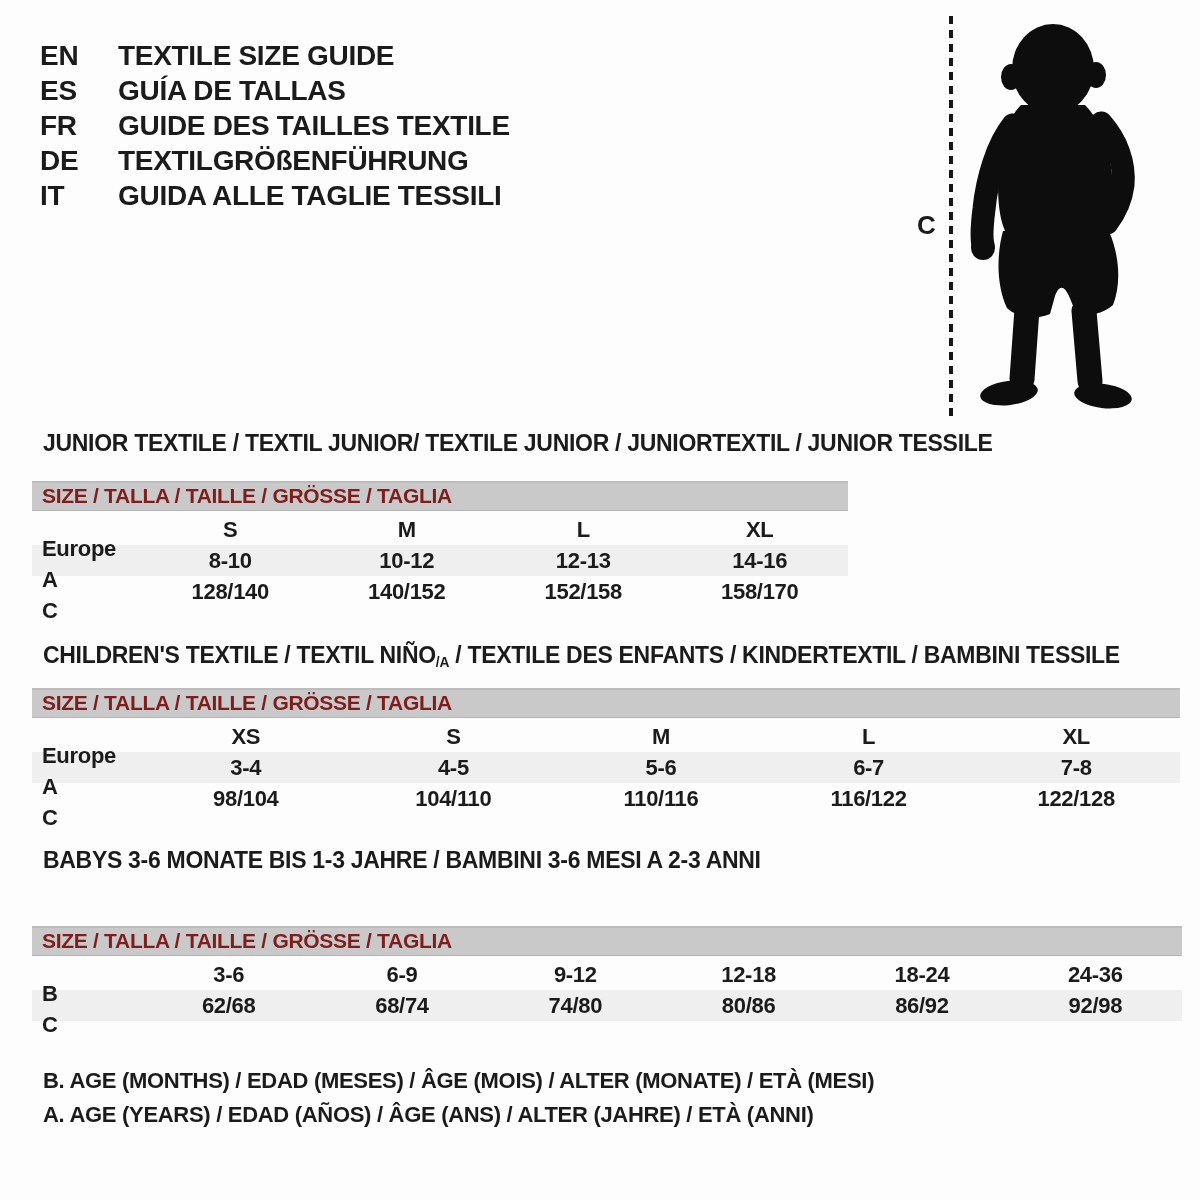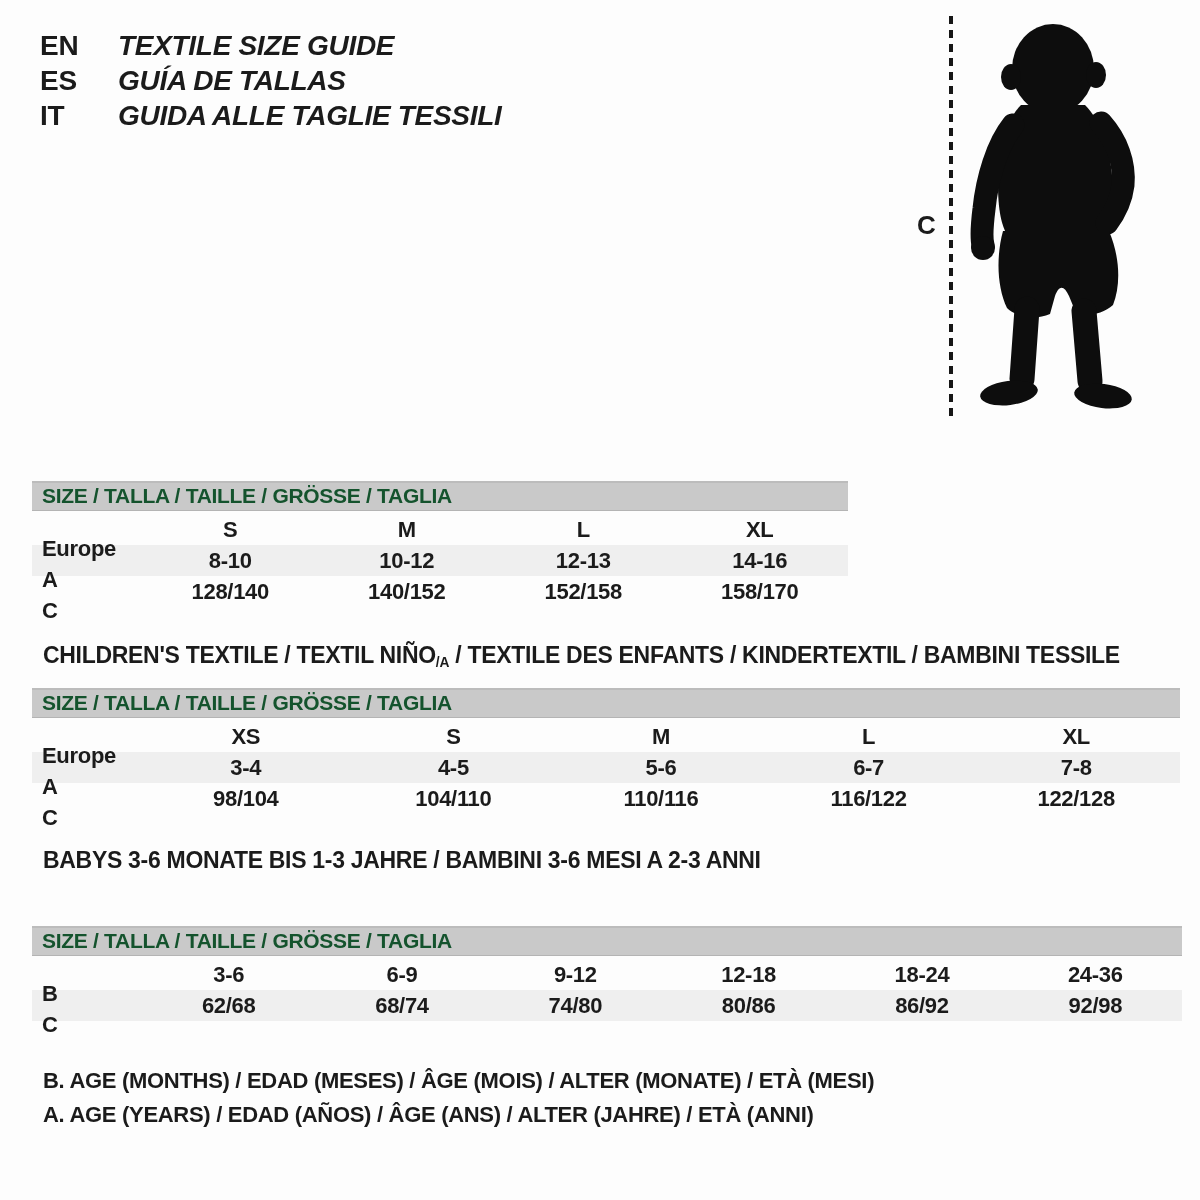--- a/index.html
+++ b/index.html
@@ -6,24 +6,24 @@
   body{
     width:1200px;height:1200px;position:relative;
     background:#fdfdfd;color:#1b1b1b;
     font-family:"Liberation Sans",sans-serif;font-weight:700;
     letter-spacing:-0.3px;
     -webkit-font-smoothing:antialiased;
   }
   .page{position:absolute;inset:0;}
 
   
-  .lang-block{position:absolute;left:40px;top:28px;}
+  .lang-block{position:absolute;left:40px;top:38px;}
   .lang-row{display:flex;height:35px;align-items:center;font-size:28px;}
   .lang-code{width:78px;}
-  .lang-title{white-space:nowrap;font-style:italic;}
+  .lang-title{white-space:nowrap;}
 
   
   .figure-area{position:absolute;left:905px;top:14px;width:250px;height:412px;}
   .measure-label{position:absolute;left:12px;top:196px;font-size:26px;}
   .dashed-line{
     position:absolute;left:44px;top:2px;width:4px;height:400px;
     background:repeating-linear-gradient(to bottom,#161616 0px,#161616 8px,transparent 8px,transparent 14px);
   }
   .toddler-svg{position:absolute;left:60px;top:2px;}
 
@@ -34,21 +34,21 @@
   #children-title{top:642px;text-align:center;}
   #babies-title{top:843px;line-height:34px;}
 
   
   .stable{position:absolute;left:32px;}
   #junior-table{top:481px;width:816px;}
   #children-table{top:688px;width:1148px;}
   #babies-table{top:926px;width:1150px;}
   .bar{
     height:30px;background:#c9c9c9;display:flex;align-items:center;
-    padding-left:10px;font-size:21px;color:#14532d;margin-bottom:3px;
+    padding-left:10px;font-size:21px;color:#7f1d1d;margin-bottom:3px;
     box-shadow:inset 0 2px 0 #bcbcbc, inset 0 -1px 0 #b4b4b4;
     box-sizing:border-box;
   }
   .trow{display:flex;height:31px;align-items:center;font-size:22px;}
   .trow.shaded{background:#efefef;}
   .lbl{width:110px;padding-left:10px;box-sizing:border-box;margin-top:39px;}
   .cell{flex:1;text-align:center;}
 
   
   .legend{position:absolute;left:43px;top:1064px;font-size:22px;line-height:34px;}
@@ -62,20 +62,28 @@
   <div class="lang-block">
     <div class="lang-row">
       <span class="lang-code">EN</span>
       <span class="lang-title">TEXTILE SIZE GUIDE</span>
     </div>
     <div class="lang-row">
       <span class="lang-code">ES</span>
       <span class="lang-title">GUÍA DE TALLAS</span>
     </div>
     <div class="lang-row">
+      <span class="lang-code">FR</span>
+      <span class="lang-title">GUIDE DES TAILLES TEXTILE</span>
+    </div>
+    <div class="lang-row">
+      <span class="lang-code">DE</span>
+      <span class="lang-title">TEXTILGRÖßENFÜHRUNG</span>
+    </div>
+    <div class="lang-row">
       <span class="lang-code">IT</span>
       <span class="lang-title">GUIDA ALLE TAGLIE TESSILI</span>
     </div>
   </div>
 
   <div class="figure-area">
     <span class="measure-label">C</span>
     <div class="dashed-line"></div>
     <svg class="toddler-svg" width="182" height="402" viewBox="0 0 182 400" aria-hidden="true">
       <g fill="#0d0d0d" stroke="none">
@@ -95,20 +103,21 @@
 
         <path d="M62,292 L57,362" fill="none" stroke="#0d0d0d" stroke-width="25" stroke-linecap="round"></path>
         <path d="M119,294 L125,364" fill="none" stroke="#0d0d0d" stroke-width="25" stroke-linecap="round"></path>
 
         <ellipse cx="44" cy="376" rx="29" ry="12" transform="rotate(-7 44 376)"></ellipse>
         <ellipse cx="138" cy="379" rx="29" ry="12" transform="rotate(7 138 379)"></ellipse>
       </g>
     </svg>
   </div>
 
+  <div class="sec-title" id="junior-title">JUNIOR TEXTILE / TEXTIL JUNIOR/ TEXTILE JUNIOR / JUNIORTEXTIL / JUNIOR TESSILE</div>
   <div class="stable" id="junior-table">
     <div class="bar">SIZE / TALLA / TAILLE / GRÖSSE / TAGLIA</div>
     <div class="trow">
       <span class="lbl">Europe</span>
       <span class="cell">S</span>
       <span class="cell">M</span>
       <span class="cell">L</span>
       <span class="cell">XL</span>
     </div>
     <div class="trow shaded">

